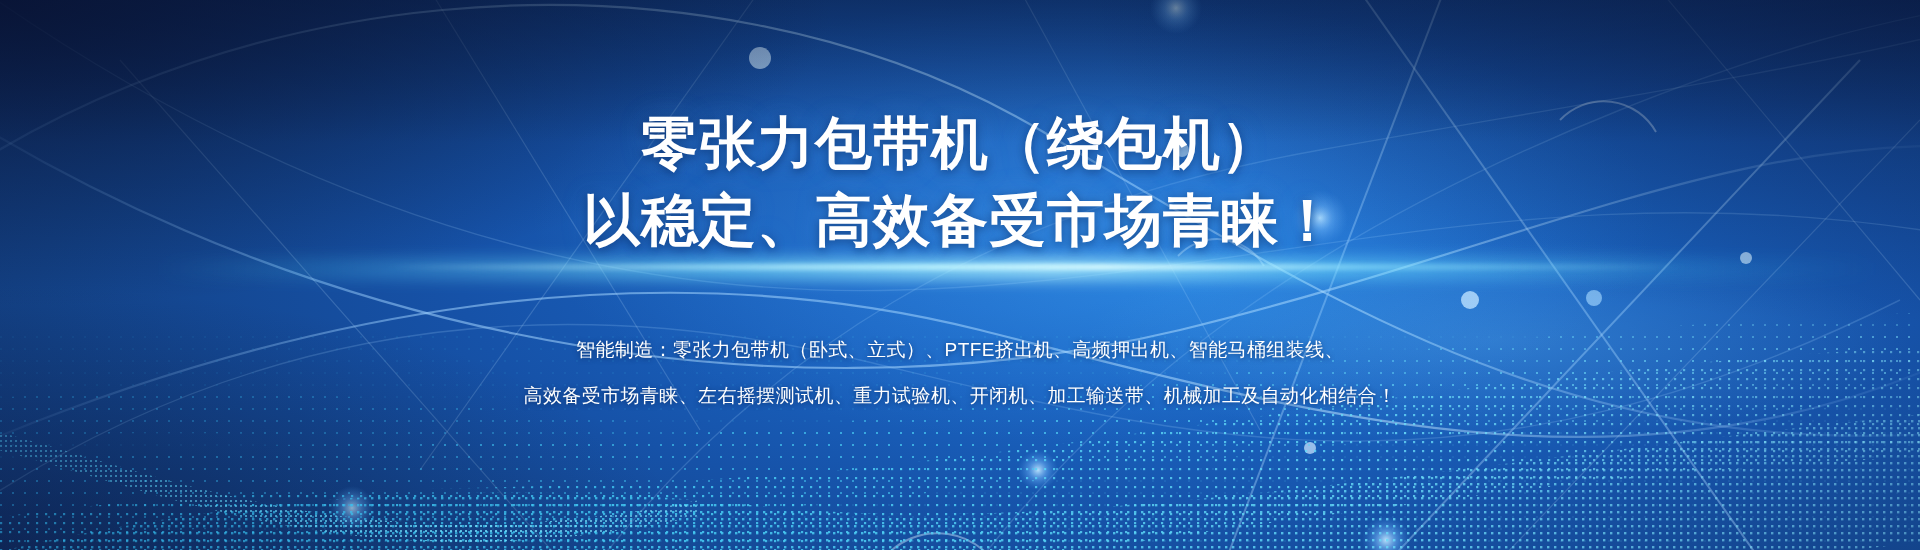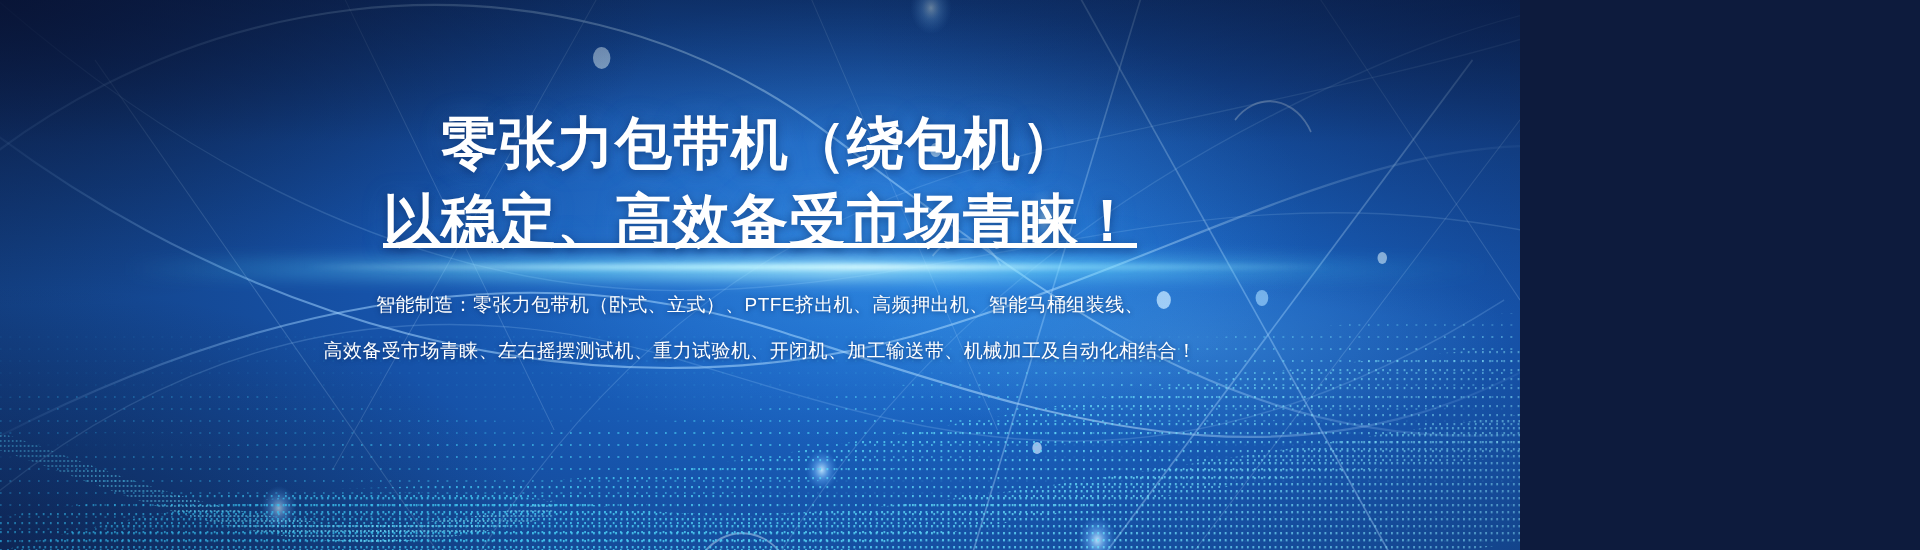--- a/index.html
+++ b/index.html
@@ -5,21 +5,21 @@
 <style>
   * { margin:0; padding:0; box-sizing:border-box; }
   html,body{ background:#0d1b3d; }
   body{
     font-family:"Liberation Sans","DejaVu Sans",sans-serif;
     -webkit-font-smoothing:antialiased;
   }
 
   #banner{
     position:relative;
-    width:1520px;
+    width:1920px;
     height:550px;
     overflow:hidden;
     background:#12306e;
   }
 
   
   .bg-layer{ position:absolute; inset:0; pointer-events:none; }
 
   
   .bg-base{
@@ -84,34 +84,35 @@
   .headline{
     color:#ffffff;
     font-size:57px;
     font-weight:bold;
     line-height:1.25;
     letter-spacing:1px;
     text-align:center;
     text-shadow:0 2px 10px rgba(4,30,80,.55), 0 0 26px rgba(90,180,255,.25);
     white-space:nowrap;
   }
-  .headline-2{ margin-top:6px;text-decoration:underline; }
+  .headline-2{ margin-top:6px; }
 
   .subwrap{
     margin-top:34px;
     text-align:center;
   }
   .subline{
     color:#ffffff;
     font-size:19px;
     font-weight:400;
     line-height:1.45;
     letter-spacing:.4px;
     text-shadow:0 1px 5px rgba(6,34,86,.7);
     white-space:nowrap;
+    margin-top:45px;
   }
   .subline + .subline{ margin-top:19px; }
 </style>
 </head>
 <body>
 
 <div id="banner">
 
   <div class="bg-layer bg-base"></div>
 

